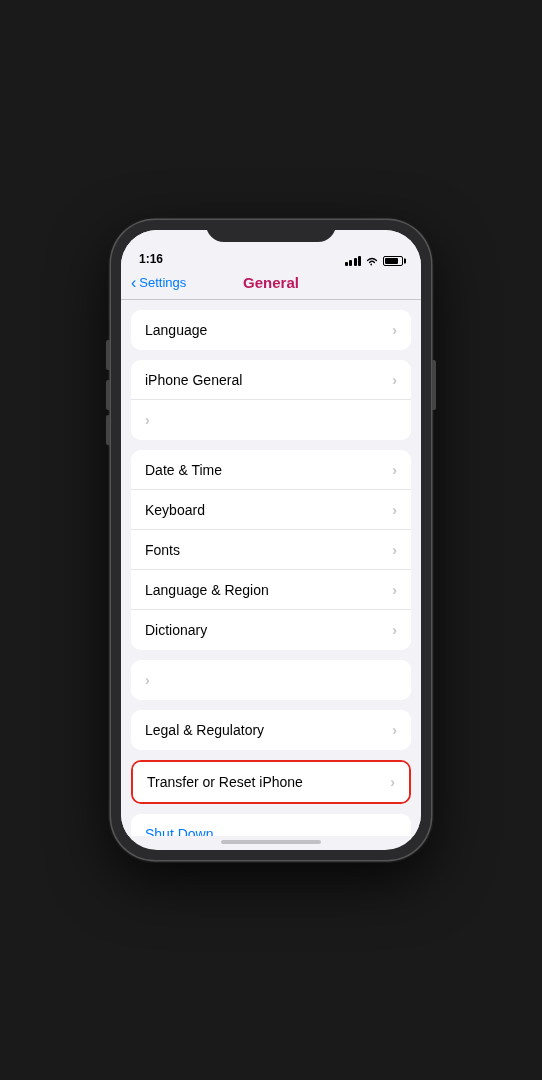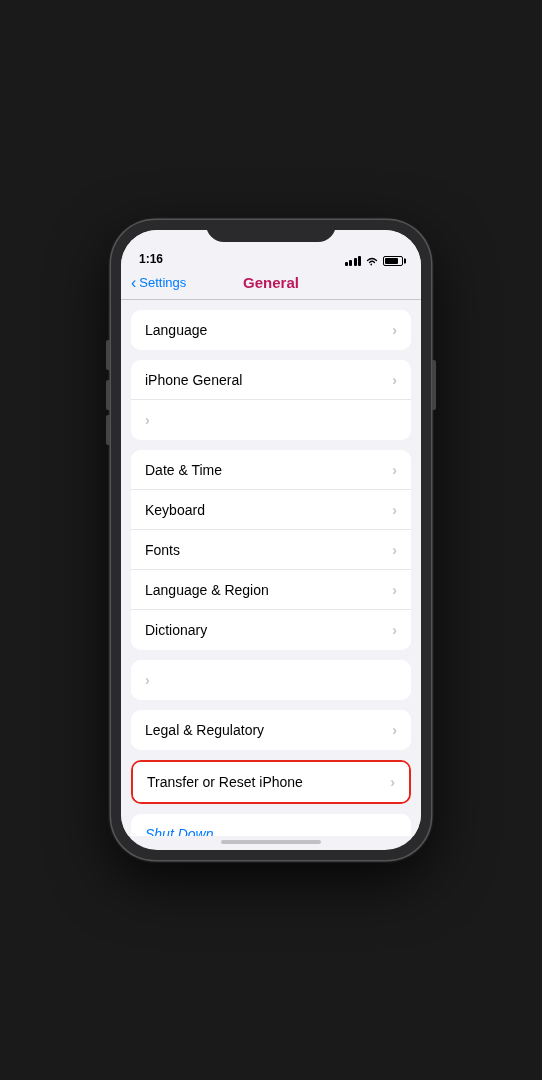--- a/index.html
+++ b/index.html
@@ -365,21 +365,21 @@
         <div class="list-item-highlighted">
           <div class="list-item" style="border-bottom:none;justify-content:space-between;">
             <span class="list-item-label">Transfer or Reset iPhone</span>
             <span class="list-item-chevron">›</span>
           </div>
         </div>
       </div>
 
       <div class="section">
         <div class="list-group">
-          <div class="shutdown-item list-item" style="border-bottom:none;font-style:italic;">
+          <div class="shutdown-item list-item" style="border-bottom:none;">
             <span class="shutdown-label">Shut Down</span>
           </div>
         </div>
       </div>
     </div>
 
     <div class="home-indicator"></div>
   </div>
 </div>
 

